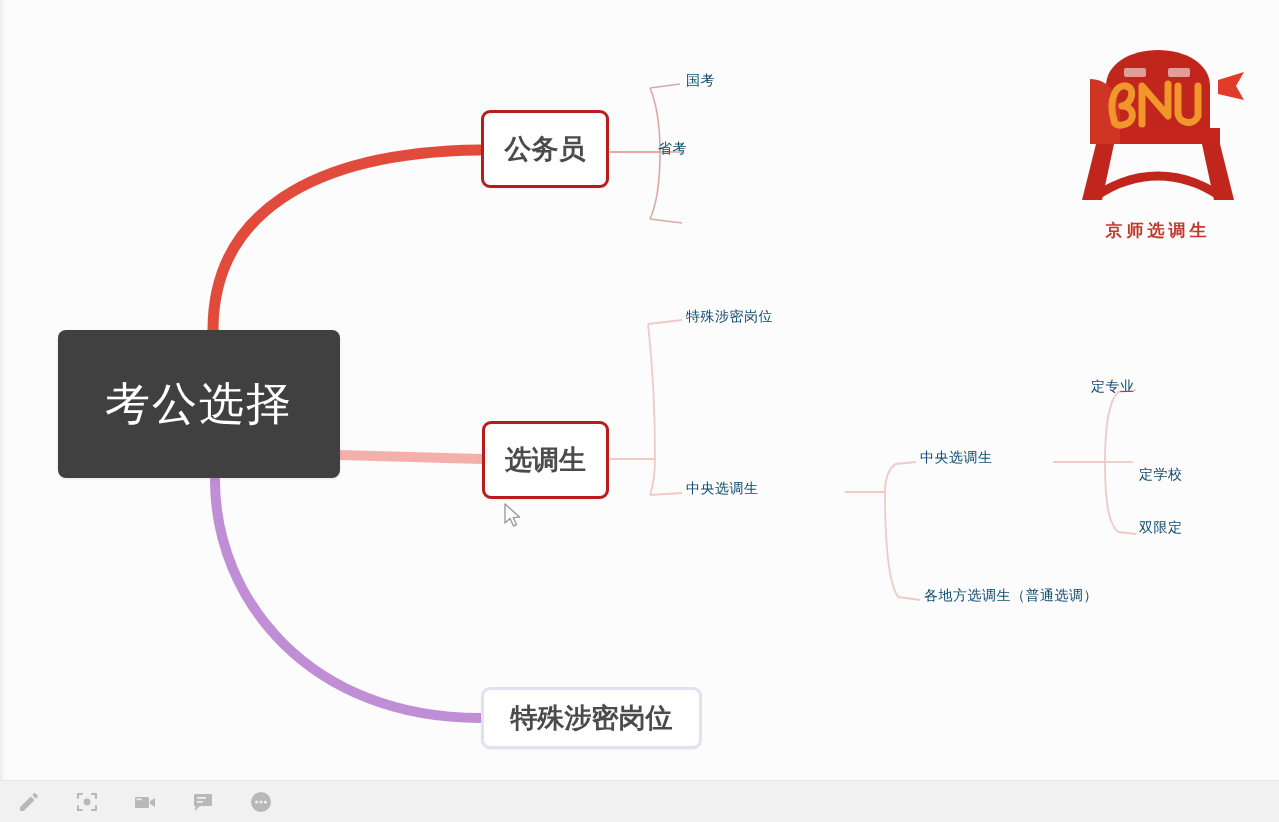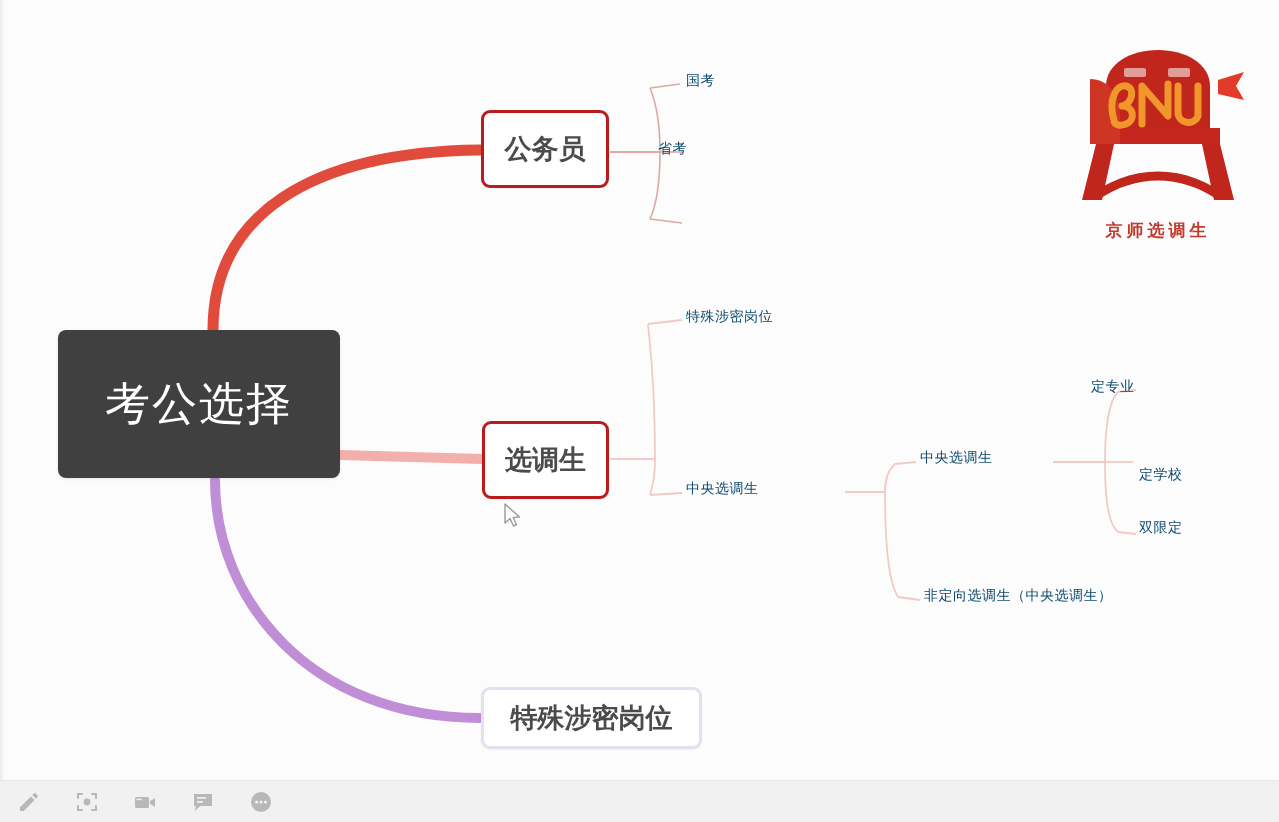--- a/index.html
+++ b/index.html
@@ -180,21 +180,21 @@
       <span>特殊涉密岗位</span>
     </div>
     <div class="leaf-node" style="left:686px; top:480px;">
       <span>中央选调生</span>
     </div>
 
     <div class="leaf-node" style="left:920px; top:449px;">
       <span>中央选调生</span>
     </div>
     <div class="leaf-node" style="left:924px; top:587px;">
-      <span>非定向选调生（中央选调生）</span>
+      <span>各地方选调生（普通选调）</span>
     </div>
 
     <div class="leaf-node" style="left:1091px; top:378px;">
       <span>定专业</span>
     </div>
     <div class="leaf-node" style="left:1139px; top:466px;">
       <span>定学校</span>
     </div>
     <div class="leaf-node" style="left:1139px; top:499px;margin-top:20px;">
       <span>双限定</span>

